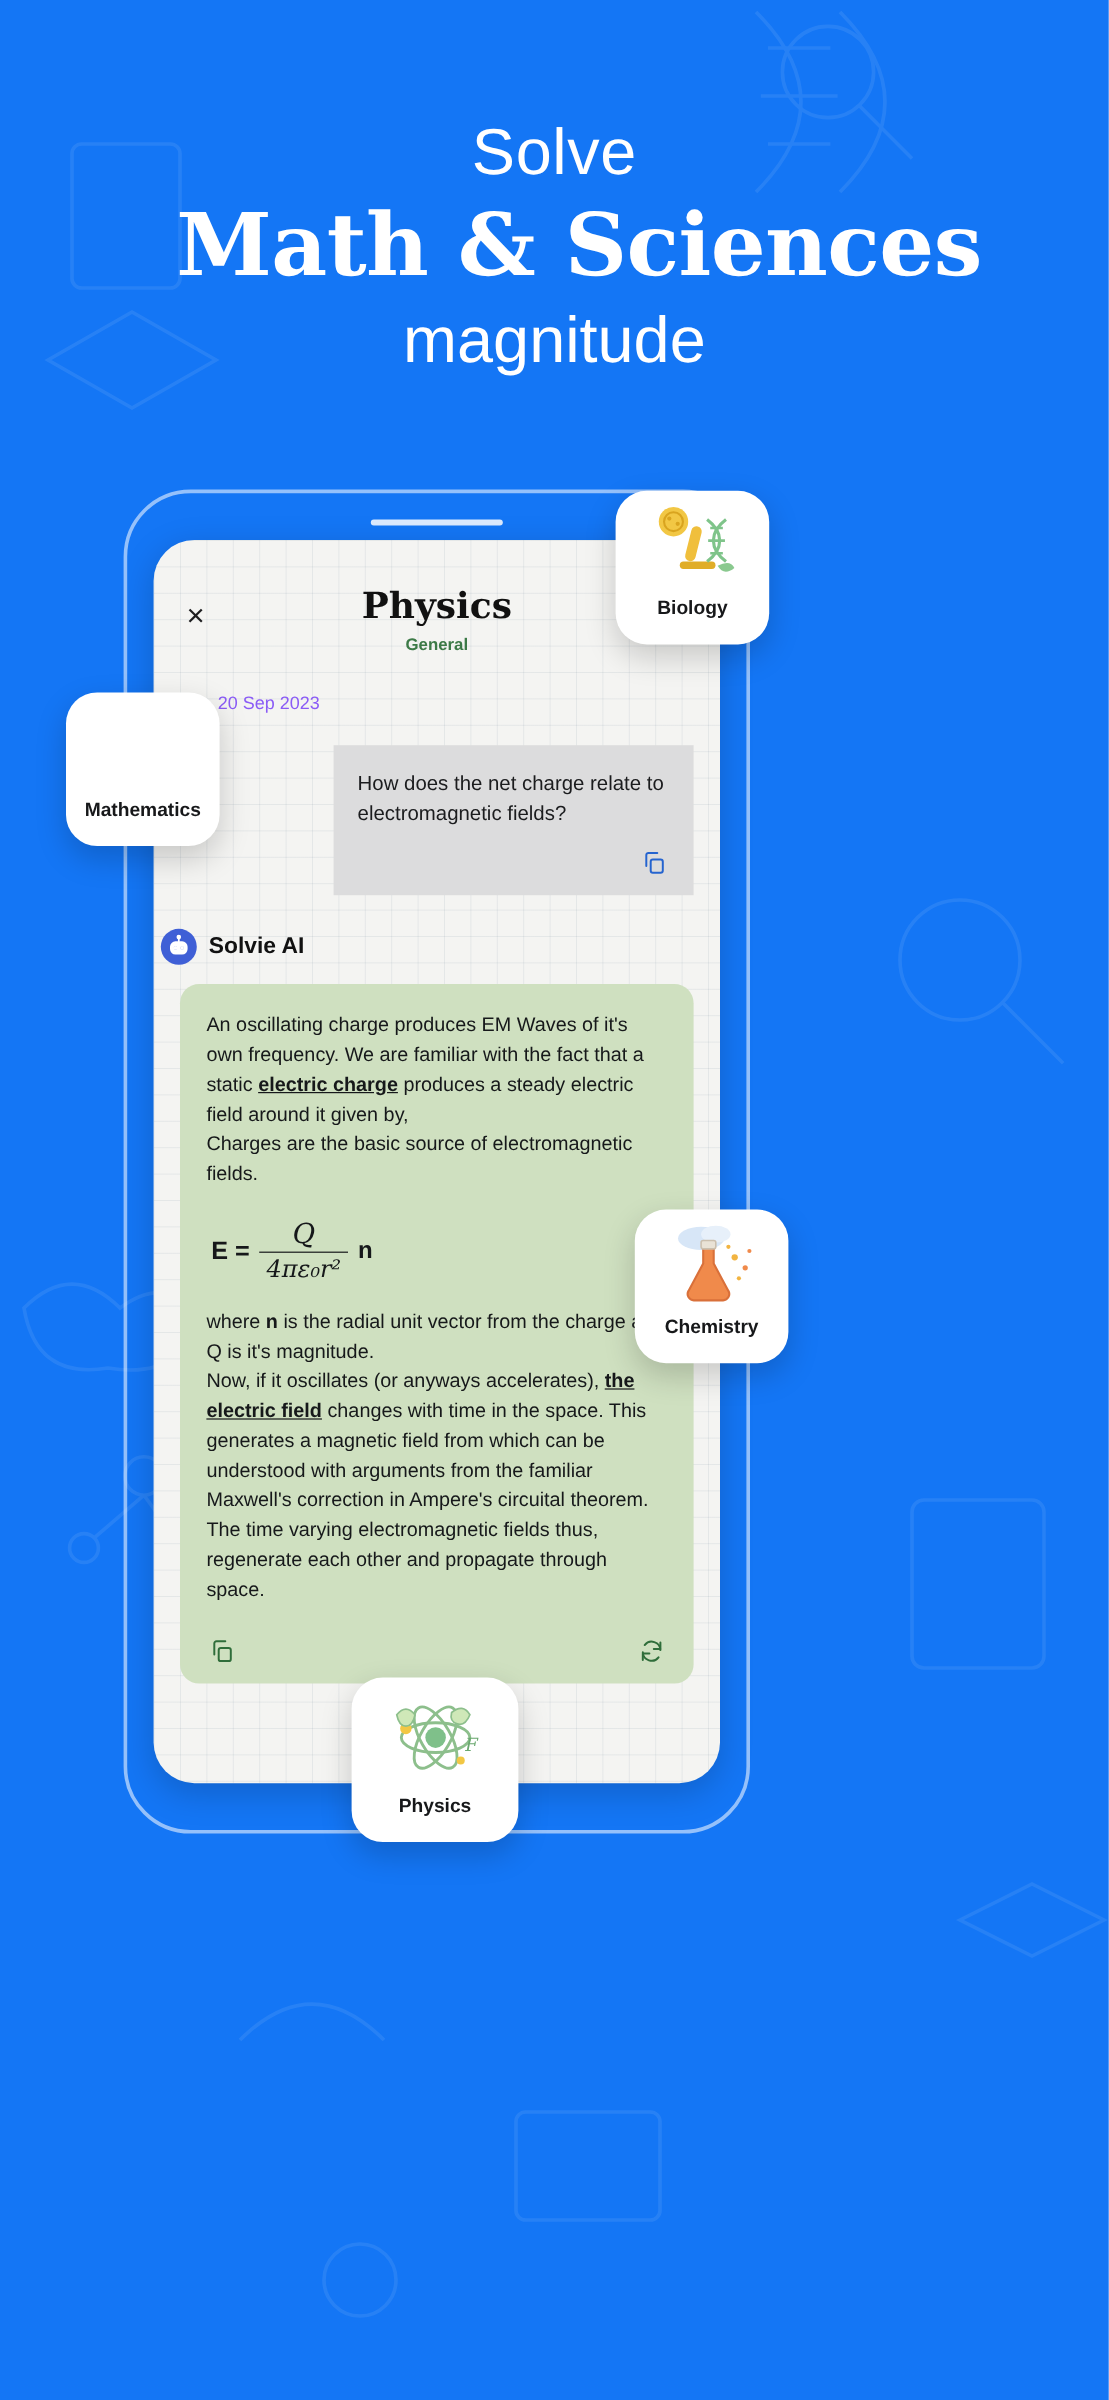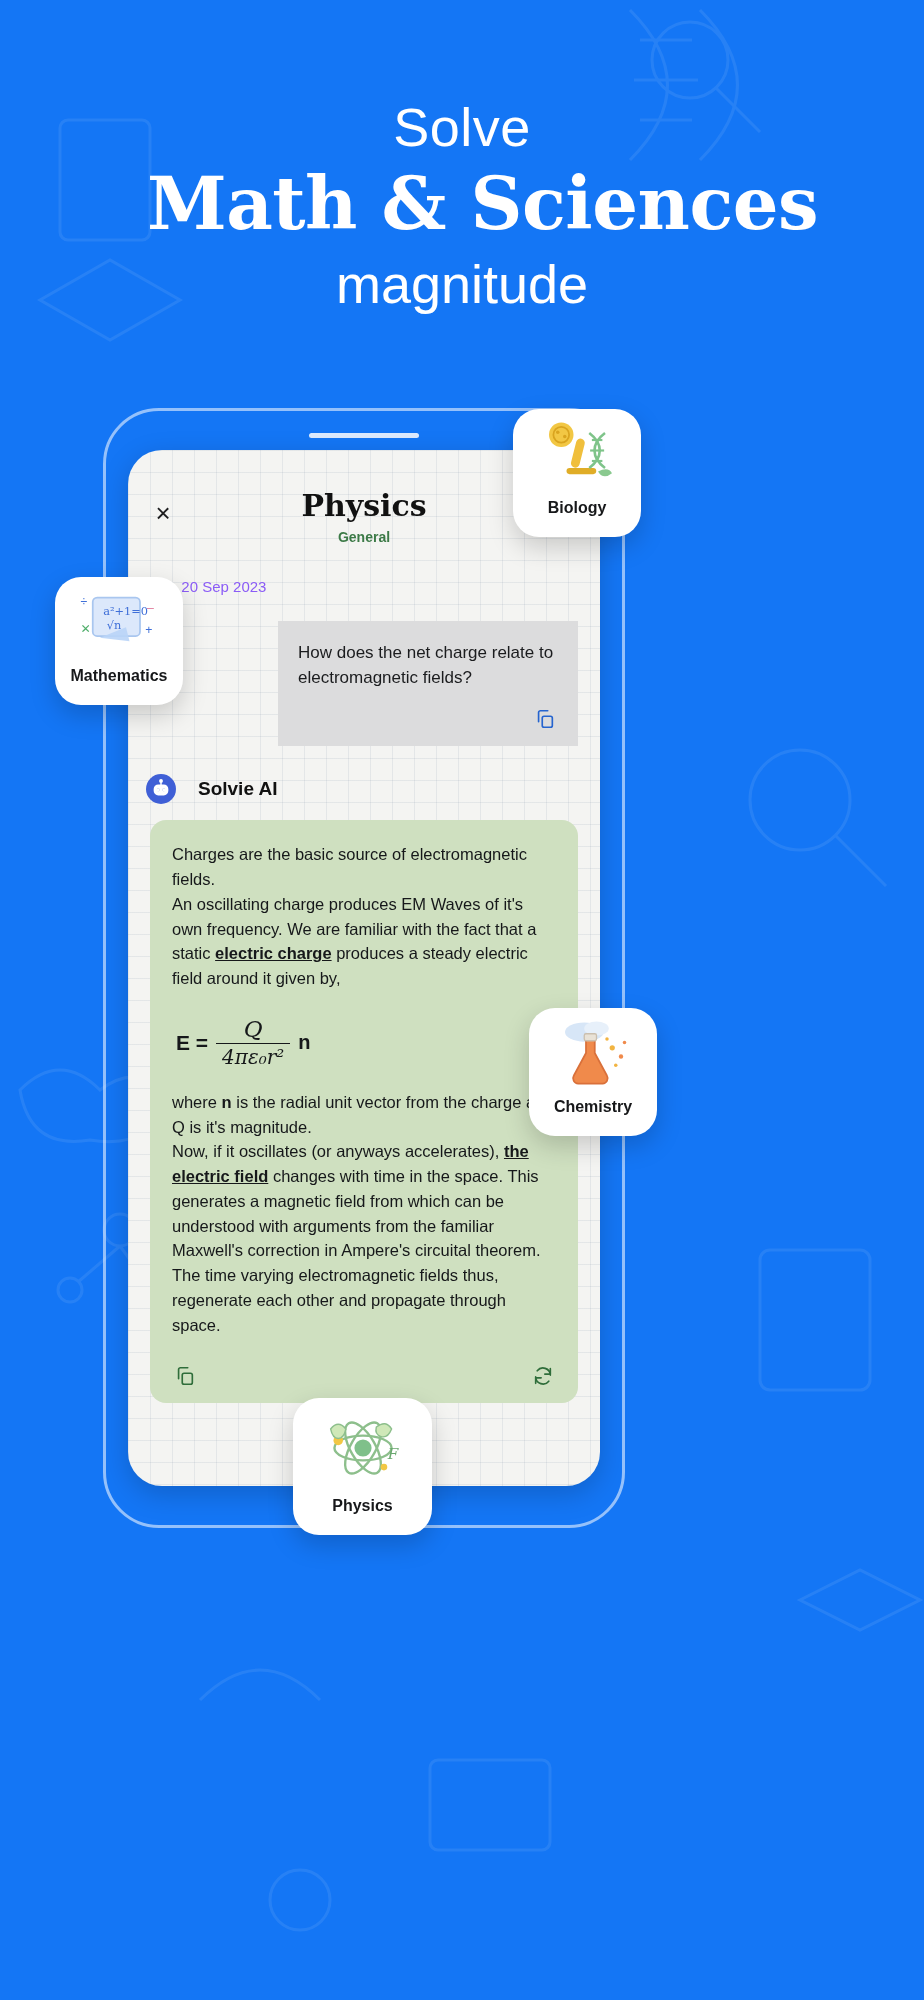--- a/index.html
+++ b/index.html
@@ -151,22 +151,22 @@
     display: inline-flex;
     align-items: center;
     justify-content: center;
   }
   .icon-btn svg { width: 22px; height: 22px; }
 
   .ai-row {
     position: relative;
     display: flex;
     align-items: center;
-    gap: 22px;
-    margin: 28px 0 0 18px;
+    gap: 10px;
+    margin: 28px 0 0 6px;
   }
   .ai-avatar {
     width: 30px; height: 30px;
     border-radius: 50%;
     background: #3f5fd6;
     display: flex; align-items: center; justify-content: center;
     flex: 0 0 auto;
   }
   .ai-avatar svg { width: 22px; height: 22px; }
   .ai-name {
@@ -326,24 +326,24 @@
           <circle cx="9" cy="13" r="0.9" fill="#ffffff"></circle>
           <circle cx="15" cy="13" r="0.9" fill="#ffffff"></circle>
           <path d="M12 7V4" stroke="#ffffff" stroke-width="1.6" stroke-linecap="round"></path>
           <circle cx="12" cy="3.2" r="1.3" fill="#ffffff"></circle>
         </svg>
       </span>
       <span class="ai-name">Solvie AI</span>
     </div>
 
     <div class="ai-bubble">
-      <p>Charges are the basic source of electromagnetic fields.</p>
       <p>
         <span>An oscillating charge produces EM Waves of it's own frequency. We are familiar with the fact that a static </span><span class="u">electric charge</span><span> produces a steady electric field around it given by,</span>
       </p>
+      <p>Charges are the basic source of electromagnetic fields.</p>
 
       <div class="formula">
         <span class="lhs">E =</span>
         <span class="frac">
           <span class="num">Q</span>
           <span class="den">4πε₀r²</span>
         </span>
         <span class="rhs">n</span>
       </div>
 
@@ -388,32 +388,20 @@
         <line x1="65" y1="26" x2="77" y2="26" stroke="#7fc48a" stroke-width="2.5"></line>
         <line x1="63" y1="38" x2="79" y2="38" stroke="#7fc48a" stroke-width="2.5"></line>
         <line x1="65" y1="50" x2="77" y2="50" stroke="#7fc48a" stroke-width="2.5"></line>
         <path d="M72 62 q12 -6 16 2 q-10 8 -16 -2z" fill="#8ac98f"></path>
       </svg>
     </div>
     <div class="label">Biology</div>
   </div>
 
   <div class="subject-card" id="card-math">
-    <div class="art">
-      <svg viewBox="0 0 96 84" xmlns="http://www.w3.org/2000/svg">
-        <rect x="18" y="14" width="54" height="44" rx="5" fill="#dce8fb" stroke="#a9c6ef" stroke-width="2"></rect>
-        <text x="30" y="34" font-family="DejaVu Serif, serif" font-size="13" fill="#3f6fd8">a²+1=0</text>
-        <text x="34" y="50" font-family="DejaVu Serif, serif" font-size="13" fill="#3f6fd8">√n</text>
-        <path d="M26 60 l30 -12 l4 16z" fill="#b9d4f7" opacity="0.9"></path>
-        <text x="4" y="24" font-size="14" fill="#3f6fd8">÷</text>
-        <text x="4" y="54" font-size="14" fill="#4fae6a">✕</text>
-        <text x="80" y="30" font-size="14" fill="#e07a9b">–</text>
-        <text x="78" y="56" font-size="14" fill="#3f6fd8">+</text>
-      </svg>
-    </div>
     <div class="label">Mathematics</div>
   </div>
 
   <div class="subject-card" id="card-chemistry">
     <div class="art">
       <svg viewBox="0 0 96 84" xmlns="http://www.w3.org/2000/svg">
         <ellipse cx="38" cy="18" rx="22" ry="11" fill="#d7e6f7"></ellipse>
         <ellipse cx="52" cy="14" rx="14" ry="8" fill="#e7f0fa"></ellipse>
         <path d="M40 26 l0 16 l-14 26 a6 6 0 0 0 5 9 l28 0 a6 6 0 0 0 5 -9 l-14 -26 l0 -16z" fill="#f08a4b" stroke="#d9703a" stroke-width="2"></path>
         <rect x="38" y="20" width="14" height="8" rx="2" fill="#e9e2d6" stroke="#cbbfae" stroke-width="1.5"></rect>

